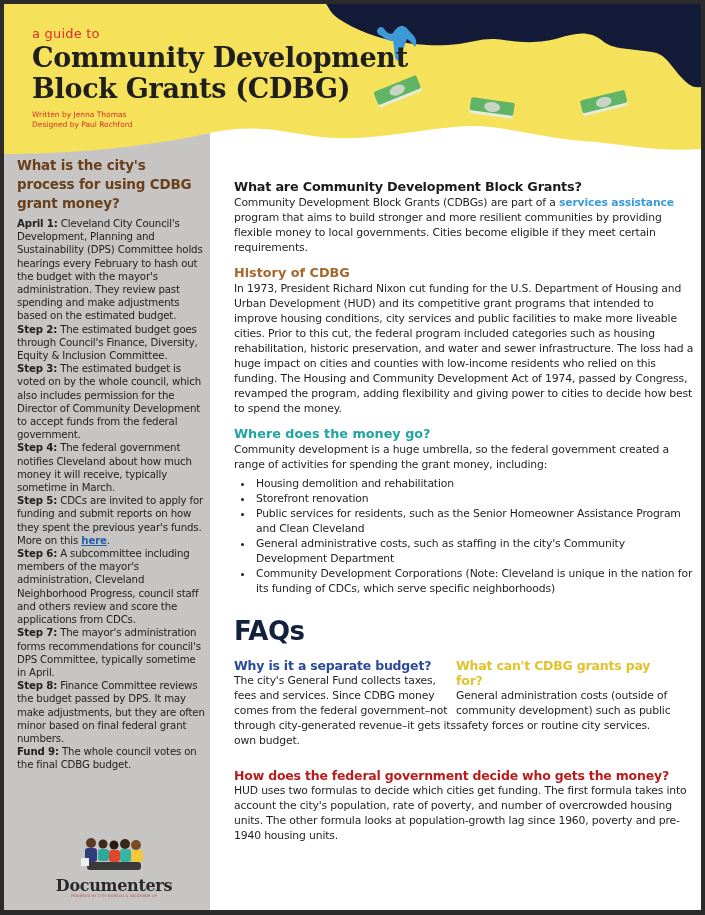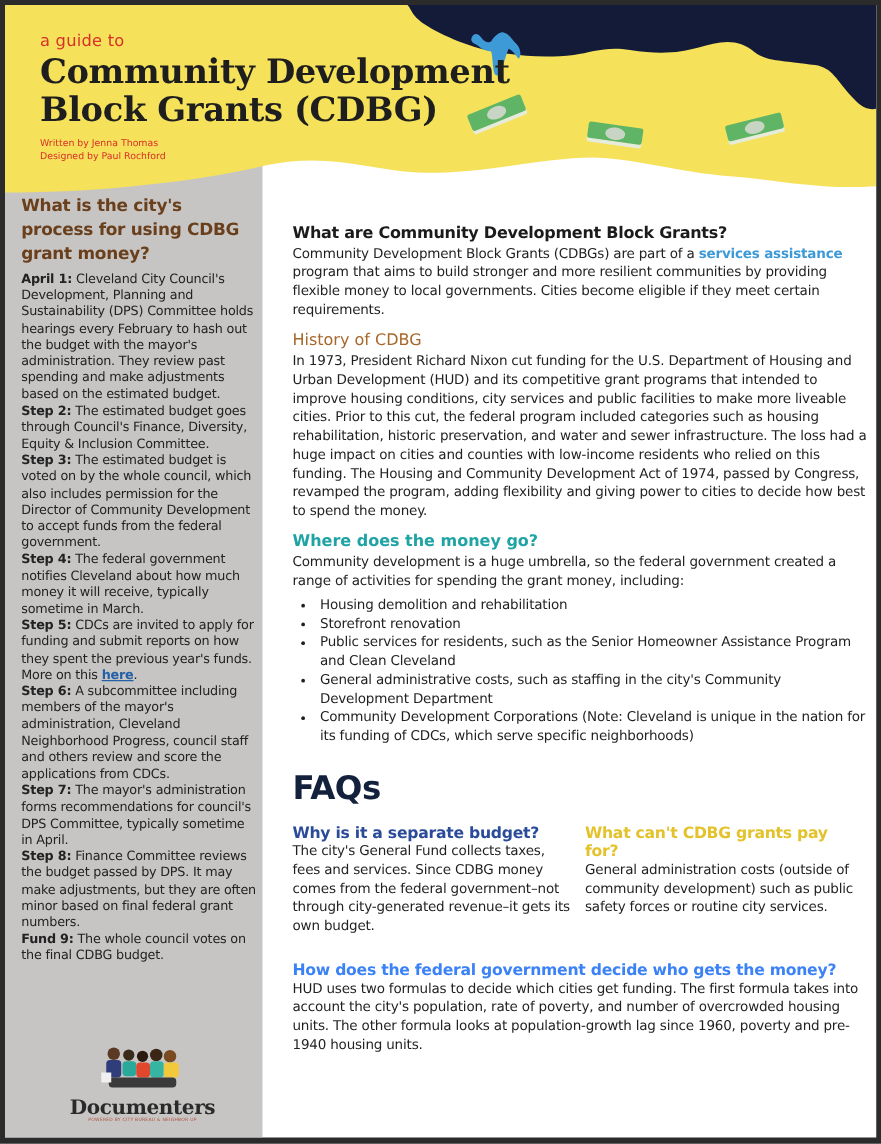--- a/index.html
+++ b/index.html
@@ -38,33 +38,33 @@
   .steps { font-size: 10.2px; line-height: 13.2px; color: #222; letter-spacing: -0.15px; }
   .step b { font-weight: bold; }
   .step a { color: #2460a7; font-weight: bold; text-decoration: underline; }
   .logo { position: absolute; left: 50px; top: 832px; width: 120px; text-align: center; }
   .logo-name { font-family: "DejaVu Serif", serif; font-weight: bold; font-size: 16px; color: #2a2a2a; letter-spacing: -0.3px; }
   .logo-sub { font-size: 3.6px; color: #b2523e; letter-spacing: 0.2px; margin-top: -1px; }
 
   
   .main { position: absolute; left: 230px; top: 175px; width: 460px; color: #1f1f1f; }
   .h-black { font-weight: bold; font-size: 12.8px; color: #1b1b1b; margin: 0; line-height: 16px; letter-spacing: -0.2px; }
-  .h-brown { font-weight: normal; font-size: 12.8px; color: #a7672a; margin: 0; line-height: 16px; }
+  .h-brown { font-weight: bold; font-size: 12.8px; color: #a7672a; margin: 0; line-height: 16px; }
   .h-teal { font-weight: bold; font-size: 12.8px; color: #1fa3a3; margin: 0; line-height: 16px; }
   .p { font-size: 10.8px; line-height: 15px; margin: 0; letter-spacing: -0.15px; }
   .link { color: #3d9ad6; font-weight: bold; }
   .sec { margin-bottom: 10px; }
   ul.list { margin: 4px 0 0 0; padding: 0 0 0 20px; font-size: 10.8px; line-height: 15px; letter-spacing: -0.15px; }
   ul.list li { margin: 0; padding-left: 2px; }
   .faqs-title { font-weight: bold; font-size: 26px; color: #14213d; margin: 20px 0 12px 0; line-height: 30px; letter-spacing: -0.5px; }
-  .faq-cols { display: flex; gap: 12px; }
+  .faq-cols { display: flex; }
   .faq-col { width: 222px; }
   .h-navy { font-weight: bold; font-size: 12.5px; color: #2a4a9a; margin: 0; line-height: 15px; letter-spacing: -0.2px; }
   .h-yellow { font-weight: bold; font-size: 12.5px; color: #e3c22b; margin: 0; line-height: 15px; letter-spacing: -0.2px; }
-  .h-red { font-weight: bold; font-size: 12.5px; color: #3b82f6; margin: 0; line-height: 15px; letter-spacing: -0.2px; }
+  .h-red { font-weight: bold; font-size: 12.5px; color: #b91c1c; margin: 0; line-height: 15px; letter-spacing: -0.2px; }
   .faq-bottom { margin-top: 20px; }
 </style>
 </head>
 <body>
 
 <div class="page">
   <div class="sidebar"></div>
 
   <svg class="header-art" viewBox="0 0 697 175" width="697" height="175">
 

